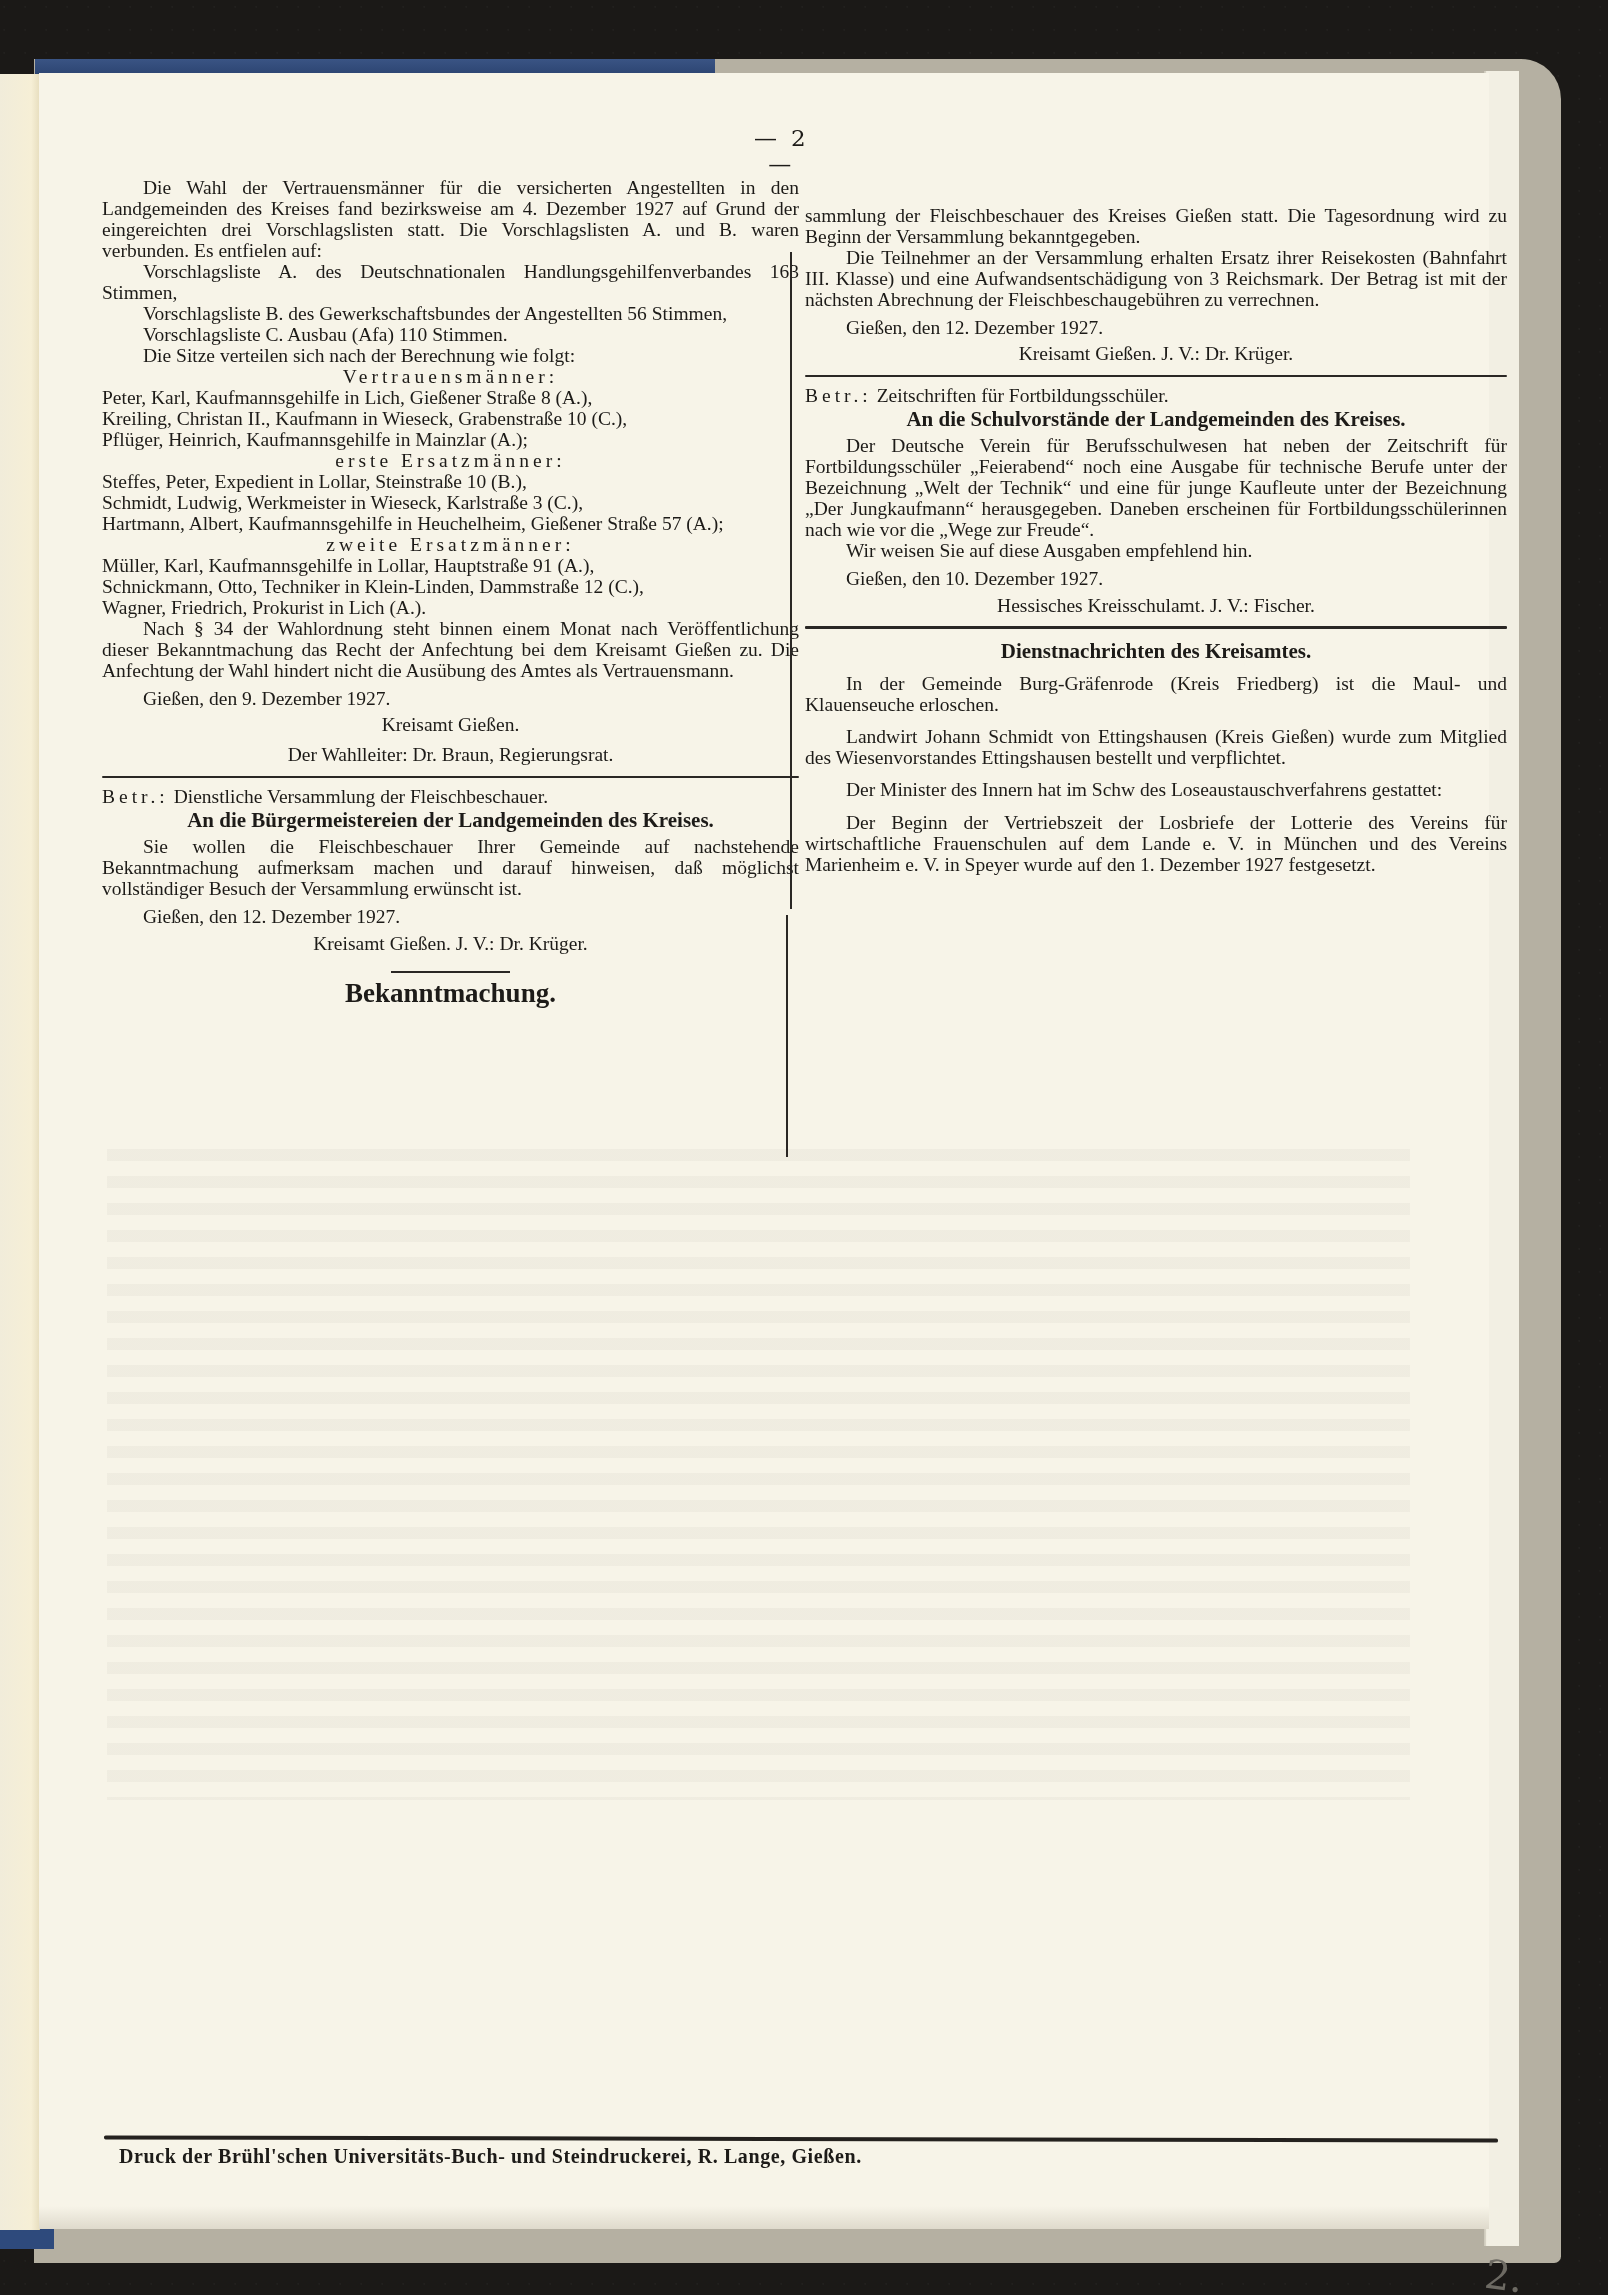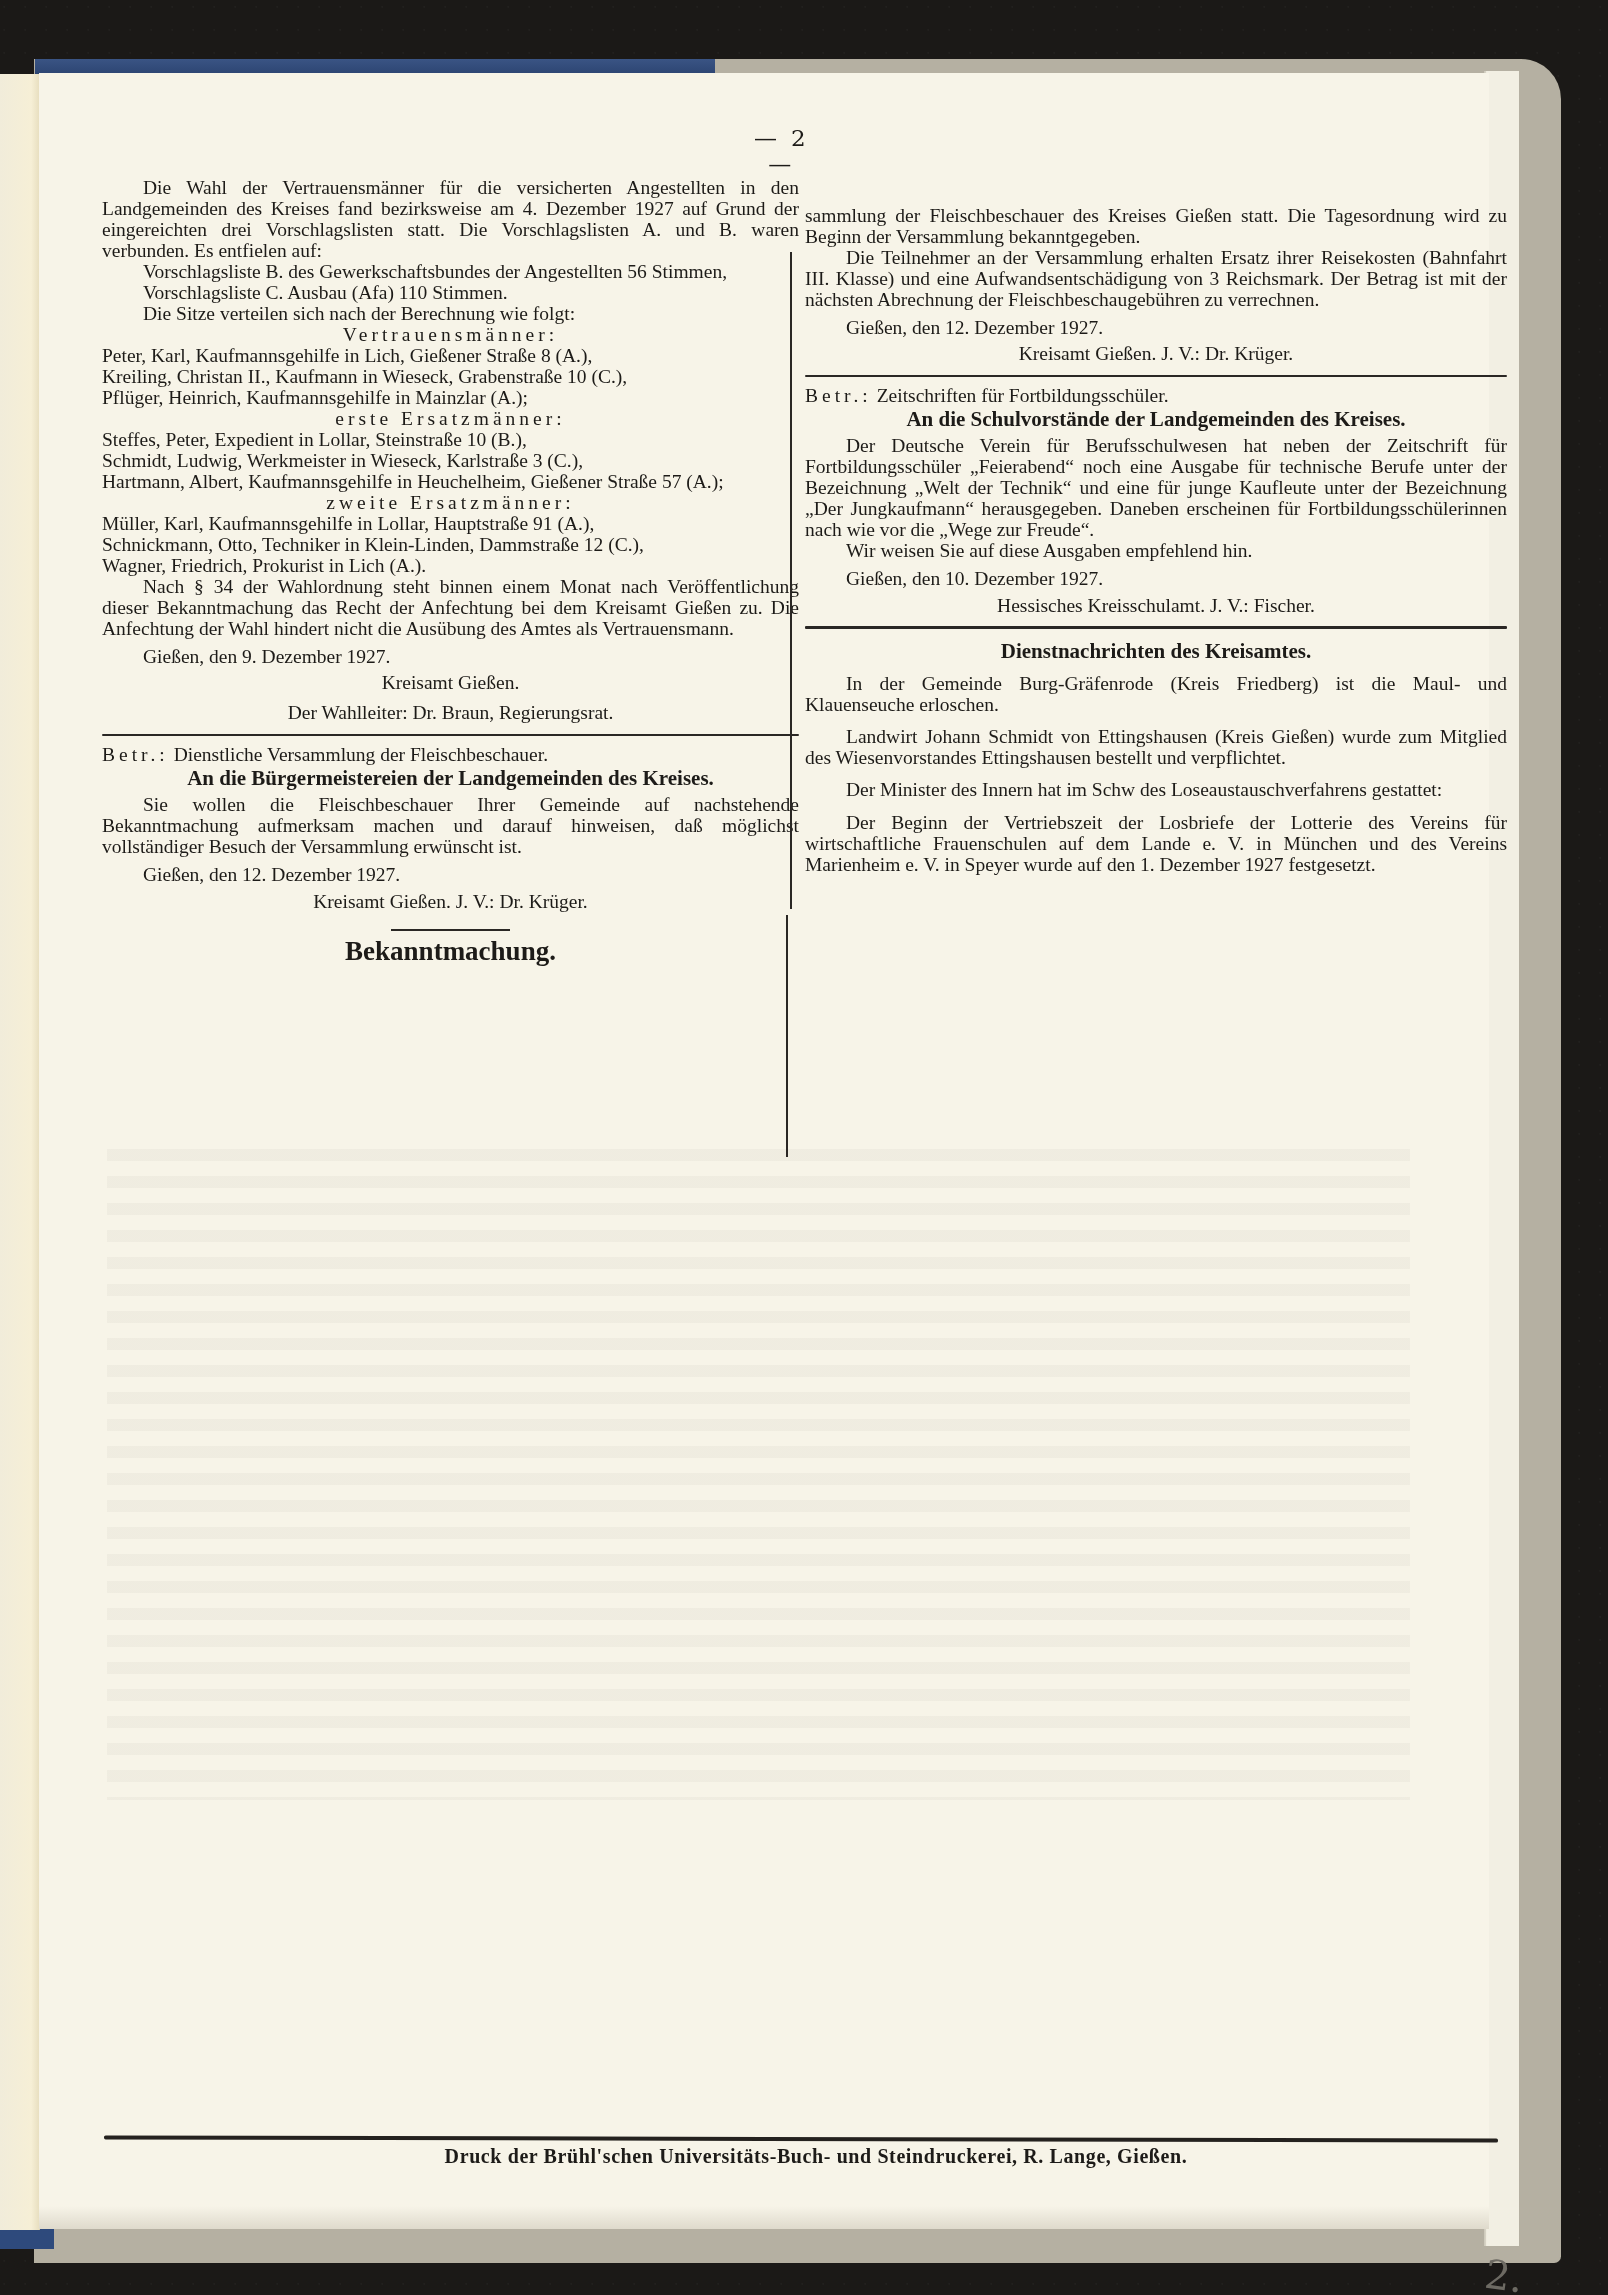--- a/index.html
+++ b/index.html
@@ -84,21 +84,21 @@
     position: absolute; left: 751px; top: 179px; width: 2.3px; height: 657px; background: #2a2724;
   }
   .vdivider-2 {
     position: absolute; left: 747px; top: 842px; width: 2.3px; height: 242px; background: #2a2724;
   }
   .footer-rule {
     position: absolute; left: 65px; top: 2064px; width: 1394px; height: 4px;
     background: #25221f; transform: rotate(0.13deg); border-radius: 1.7px;
   }
   .footer {
-    position: absolute; left: 57px; top: 2072px; width: 1394px; text-align: center;
+    position: absolute; left: 57px; top: 2072px; width: 1394px; text-align: left;
     font-family: "Liberation Serif", serif; font-size: 20px; font-weight: bold; letter-spacing: 0.6px;
     padding-left: 23px;
   }
   .margin-mark {
     position: absolute; left: 1446px; top: 2180px; font-family: "DejaVu Serif", serif;
     font-size: 40px; color: #6d6a63; transform: rotate(8deg);
   }
 </style>
 </head>
 <body>
@@ -110,20 +110,21 @@
 <div class="left-page"></div>
 <div class="page-stack"></div>
 
 <div class="page">
   <div class="ghost"></div>
 
   <div class="page-number">— 2 —</div>
 
   <div class="col left">
     <p>Die Wahl der Vertrauensmänner für die versicherten Angestellten in den Landgemeinden des Kreises fand bezirksweise am 4. Dezember 1927 auf Grund der eingereichten drei Vorschlagslisten statt. Die Vorschlagslisten A. und B. waren verbunden. Es entfielen auf:</p>
+    <p>Vorschlagsliste A. des Deutschnationalen Handlungsgehilfenverbandes 163 Stimmen,</p>
     <p>Vorschlagsliste B. des Gewerkschaftsbundes der Angestellten 56 Stimmen,</p>
     <p>Vorschlagsliste C. Ausbau (Afa) 110 Stimmen.</p>
     <p>Die Sitze verteilen sich nach der Berechnung wie folgt:</p>
 
     <div class="center spaced">Vertrauensmänner:</div>
     <p class="noindent">Peter, Karl, Kaufmannsgehilfe in Lich, Gießener Straße 8 (A.),</p>
     <p class="noindent">Kreiling, Christan II., Kaufmann in Wieseck, Grabenstraße 10 (C.),</p>
     <p class="noindent">Pflüger, Heinrich, Kaufmannsgehilfe in Mainzlar (A.);</p>
 
     <div class="center spaced">erste Ersatzmänner:</div>

